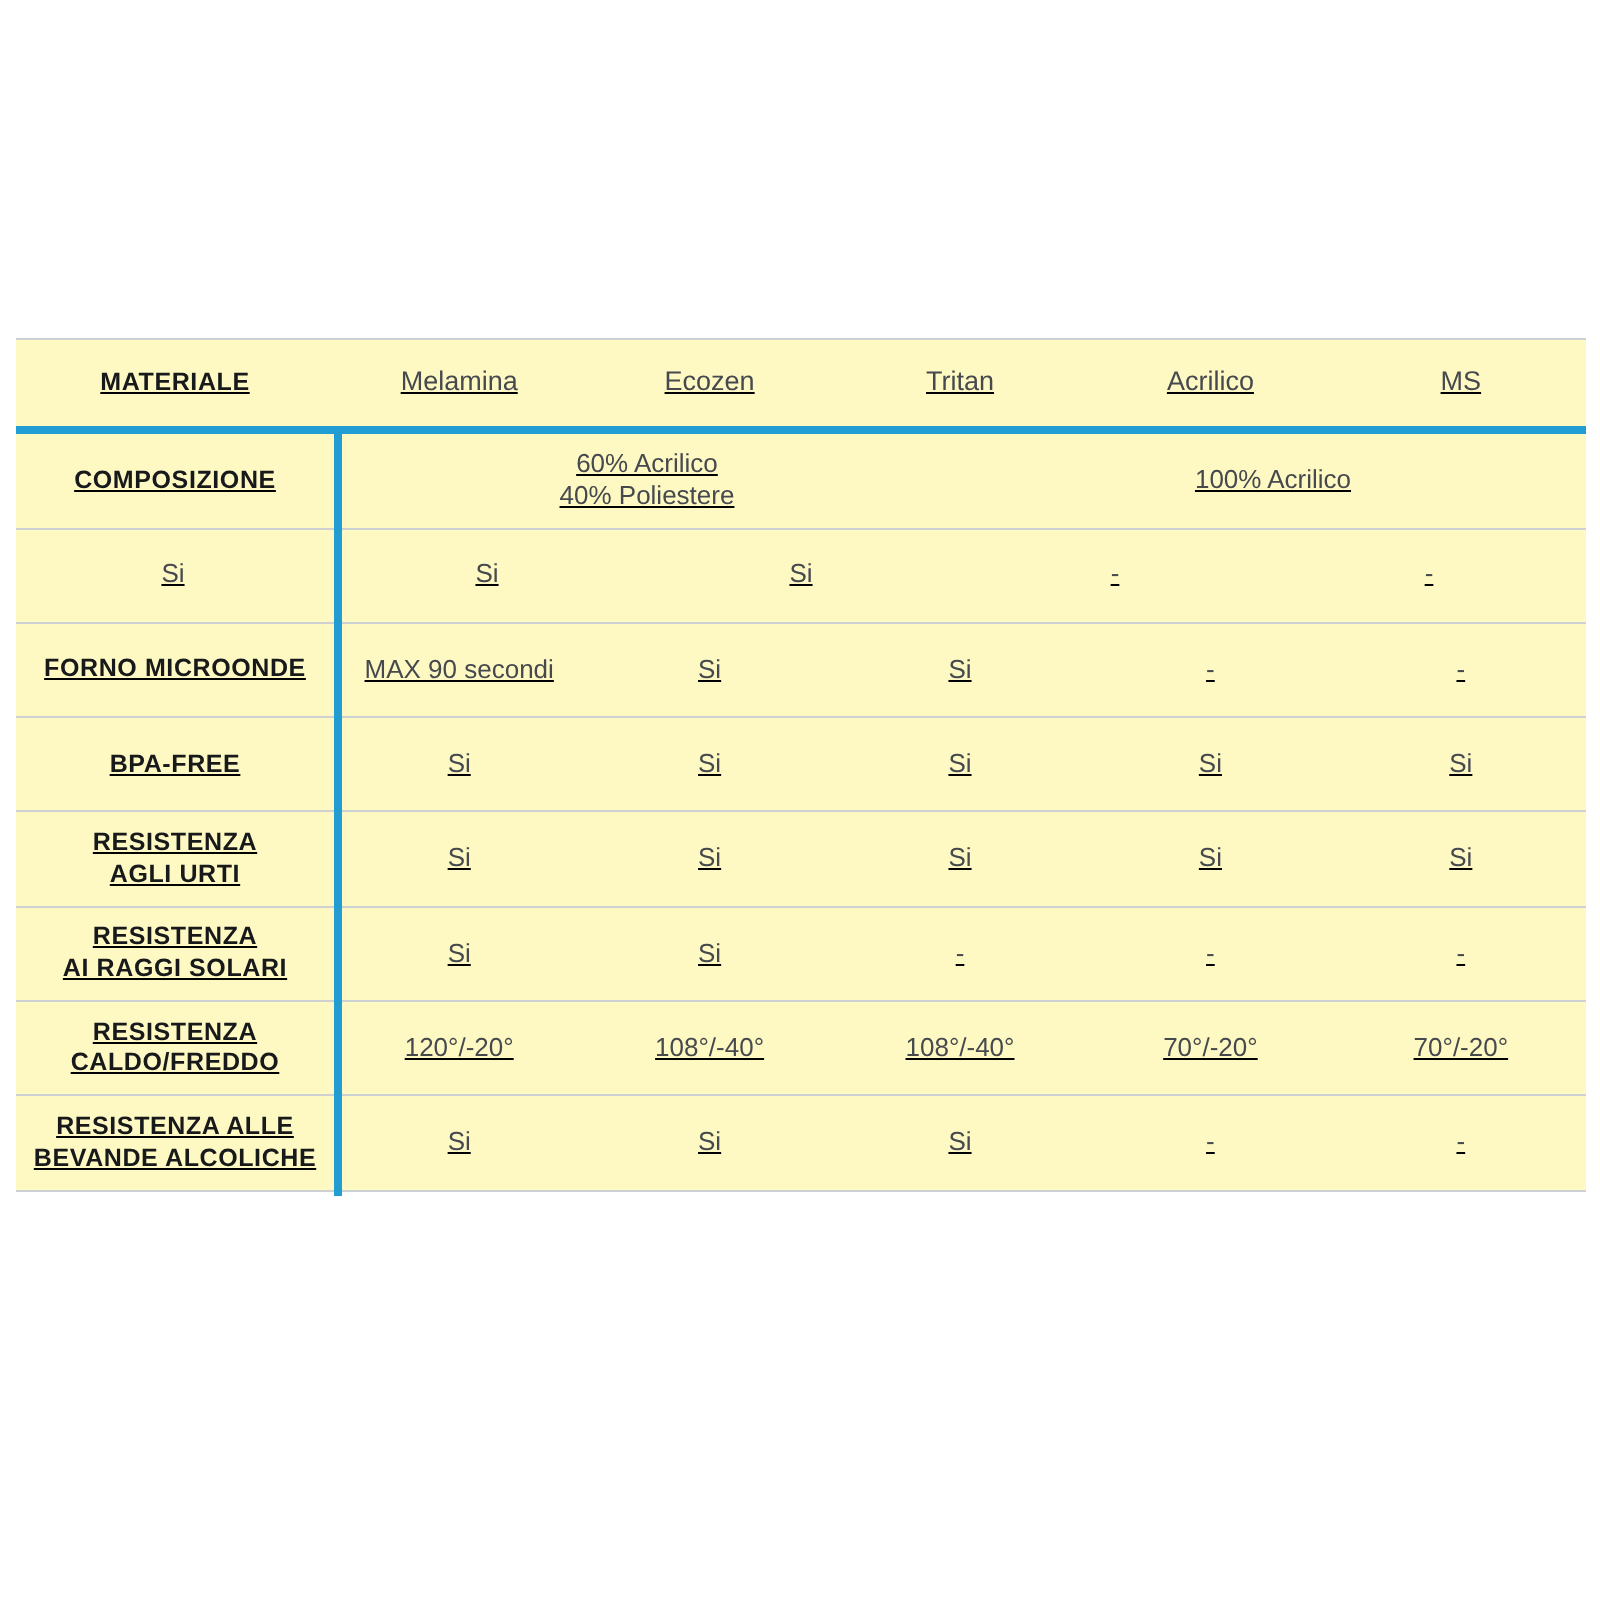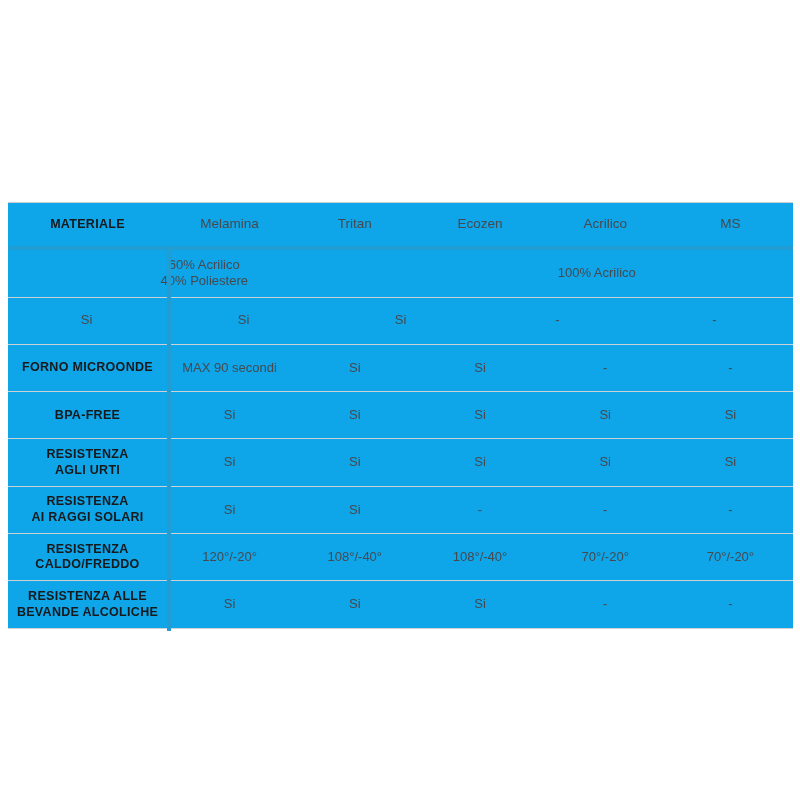--- a/index.html
+++ b/index.html
@@ -8,23 +8,24 @@
     --label:#17191b;
     --value:#46494d;
   }
   html,body{margin:0;padding:0;}
   body{
     width:800px;height:800px;background:#ffffff;
     font-family:"Liberation Sans","DejaVu Sans",sans-serif;
     overflow:hidden;position:relative;
   }
   .table{
-    position:absolute;left:8px;top:202px;width:785px;
+    position:absolute;left:8px;top:169px;width:785px;
     border-top:1px solid var(--line);
-    background:#0ea5e9;
+    background:#fef9c3;
+    text-decoration:underline;
   }
   .row{
     display:flex;align-items:stretch;height:47.3px;
     border-bottom:1px solid var(--line);
     box-sizing:border-box;
   }
   .row.header-row{
     border-bottom:4px solid var(--blue);
   }
   .cell{
@@ -47,27 +48,28 @@
   }
 </style>
 </head>
 <body>
 
 <div class="table">
 
   <div class="row header-row">
     <div class="cell label-cell">MATERIALE</div>
     <div class="cell value-cell">Melamina</div>
+    <div class="cell value-cell">Ecozen</div>
     <div class="cell value-cell">Tritan</div>
-    <div class="cell value-cell">Ecozen</div>
     <div class="cell value-cell">Acrilico</div>
     <div class="cell value-cell">MS</div>
   </div>
 
   <div class="row">
+    <div class="cell label-cell">COMPOSIZIONE</div>
     <div class="cell value-cell">60% Acrilico
 40% Poliestere</div>
     <div class="cell value-cell">100% Acrilico</div>
   </div>
 
   <div class="row">
     <div class="cell value-cell">Si</div>
     <div class="cell value-cell">Si</div>
     <div class="cell value-cell">Si</div>
     <div class="cell value-cell">-</div>

